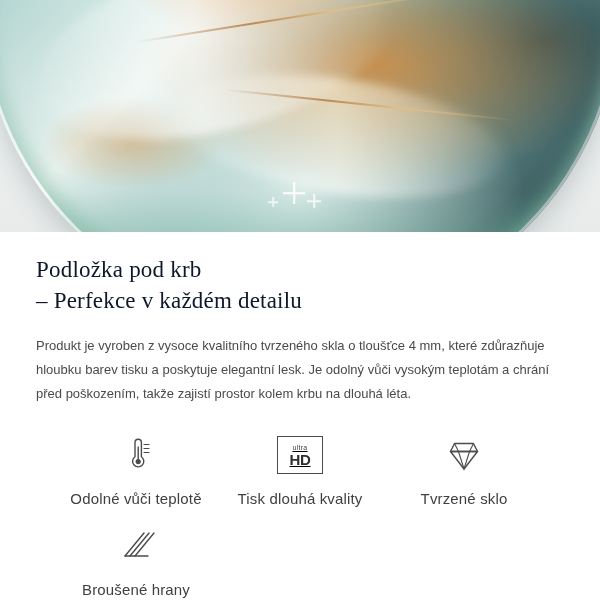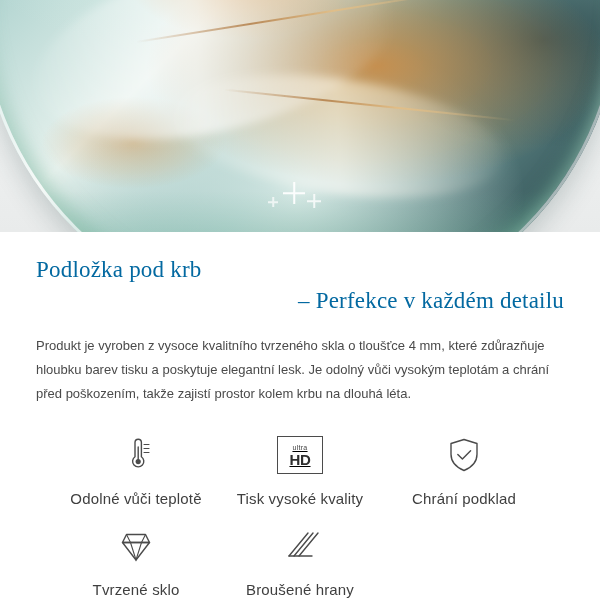--- a/index.html
+++ b/index.html
@@ -146,26 +146,26 @@
 
   
   .content {
     position: relative;
     padding: 22px 36px 0 36px;
   }
   .headline {
     font-family: "Liberation Serif", serif;
     font-size: 23px;
     line-height: 1.35;
-    color: #0369a1;
+    color: #0f172a;
     font-weight: 400;
     letter-spacing: 0.2px;
     margin: 0 0 18px 0;
   }
-  .headline .l2 { display: block; text-align: right; }
+  .headline .l2 { display: block; }
 
   .paragraph {
     font-size: 13px;
     line-height: 1.85;
     color: #4a4a4a;
     margin: 0;
     max-width: 532px;
   }
 
   
@@ -270,32 +270,23 @@
         <div class="caption">Odolné vůči teplotě</div>
       </div>
 
       <div class="feature">
         <div class="glyph">
           <div class="ultrahd">
             <div class="u1">ultra</div>
             <div class="u2">HD</div>
           </div>
         </div>
-        <div class="caption">Tisk vysoké kvality</div>
-      </div>
-
-      <div class="feature">
-        <div class="glyph">
-          <svg width="44" height="44" viewBox="0 0 44 44" aria-hidden="true">
-            <path class="st" d="M22 6.5 35 10.5v10.8c0 7.6-5.4 13.1-13 16.2-7.6-3.1-13-8.6-13-16.2V10.5z"></path>
-            <path class="st" d="m15.8 21.5 4.6 4.6 8.2-8.4" stroke-width="1.8"></path>
-          </svg>
-        </div>
-        <div class="caption">Chrání podklad</div>
-      </div>
+        <div class="caption">Tisk dlouhá kvality</div>
+      </div>
+
 
       <div class="feature">
         <div class="glyph">
           <svg width="44" height="44" viewBox="0 0 44 44" aria-hidden="true">
             <path class="st" d="M8.5 18.5h27L22 36z"></path>
             <path class="st" d="M12.5 10.5h19l4 8h-27z"></path>
             <path class="st-thin" d="M16.5 18.5 22 36l5.5-17.5"></path>
             <path class="st-thin" d="M12.5 10.5l4 8M31.5 10.5l-4 8M16.5 18.5h11"></path>
           </svg>
         </div>

